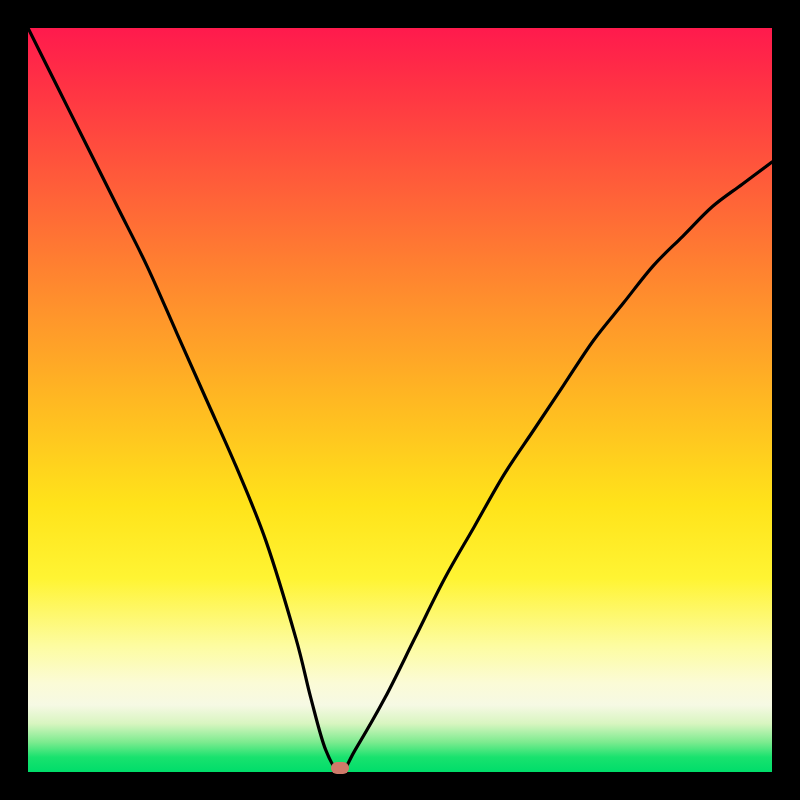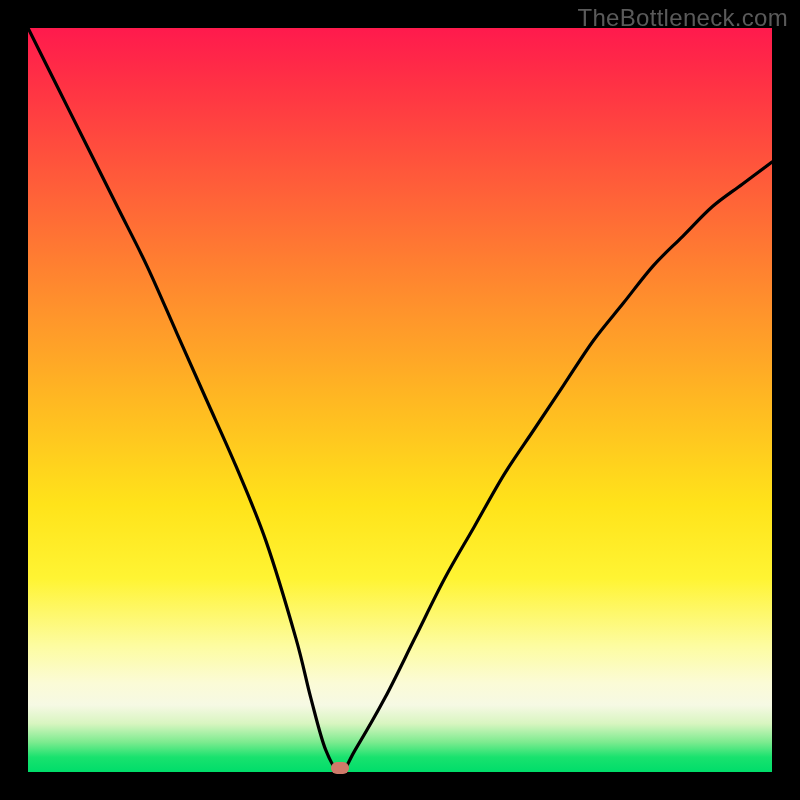--- a/index.html
+++ b/index.html
@@ -75,14 +75,13 @@
   <div class="plot-area">
 
     <svg class="curve" viewBox="0 0 744 744" preserveAspectRatio="none">
       <path id="curve-path" fill="none" stroke="#000" stroke-width="3.2" stroke-linecap="round" stroke-linejoin="round" d="M 0 0 C 4.96 9.919999999999996, 19.840000000000003 39.679999999999964, 29.76 59.51999999999998 C 39.68 79.36, 49.6 99.20000000000009, 59.52 119.04000000000008 C 69.44 138.88000000000008, 79.36 158.71999999999997, 89.28 178.55999999999995 C 99.2 198.39999999999992, 109.12 216.99999999999997, 119.04 238.07999999999998 C 128.96 259.15999999999997, 138.88000000000002 282.72, 148.8 305.04 C 158.72 327.36, 168.64 349.68, 178.56 372 C 188.48000000000002 394.32, 198.40000000000003 415.40000000000003, 208.32000000000002 438.96000000000004 C 218.24 462.52000000000004, 228.16000000000003 484.84000000000003, 238.08 513.36 C 248 541.88, 260.4 584.0400000000001, 267.84 610.08 C 275.28 636.12, 277.76 651, 282.72 669.6 C 287.68000000000006 688.2, 292.64000000000004 709.28, 297.6 721.68 C 302.56 734.0799999999999, 307.52 744, 312.47999999999996 744 C 317.43999999999994 744, 319.92 734.0799999999999, 327.36 721.68 C 334.8 709.28, 347.2 688.2, 357.12 669.6 C 367.04 651, 376.96 629.9200000000001, 386.88 610.08 C 396.8 590.24, 406.72 569.16, 416.64000000000004 550.56 C 426.56000000000006 531.9599999999999, 436.47999999999996 515.84, 446.4 498.48 C 456.32 481.12, 466.24 462.52, 476.16 446.4 C 486.08000000000004 430.28, 496 416.64, 505.92 401.76 C 515.84 386.88, 525.76 372, 535.68 357.12 C 545.5999999999999 342.24, 555.52 326.12, 565.44 312.48 C 575.3600000000001 298.84000000000003, 585.2800000000001 287.67999999999995, 595.2 275.28 C 605.12 262.88, 615.04 249.23999999999998, 624.9599999999999 238.07999999999998 C 634.8799999999999 226.92, 644.8 218.24000000000007, 654.72 208.32000000000005 C 664.6400000000001 198.40000000000003, 674.5600000000001 187.23999999999995, 684.48 178.55999999999995 C 694.4 169.87999999999994, 704.32 163.67999999999998, 714.24 156.24 C 724.16 148.80000000000004, 739.04 137.64000000000007, 744 133.92000000000007"></path>
     </svg>
 
     <div id="min-marker" class="marker" style="left: 312.48px; top: 740px;"></div>
 
   </div>
 
-  <div class="watermark">TheBottleneck.com</div>
 </div>
 
 </body></html>

